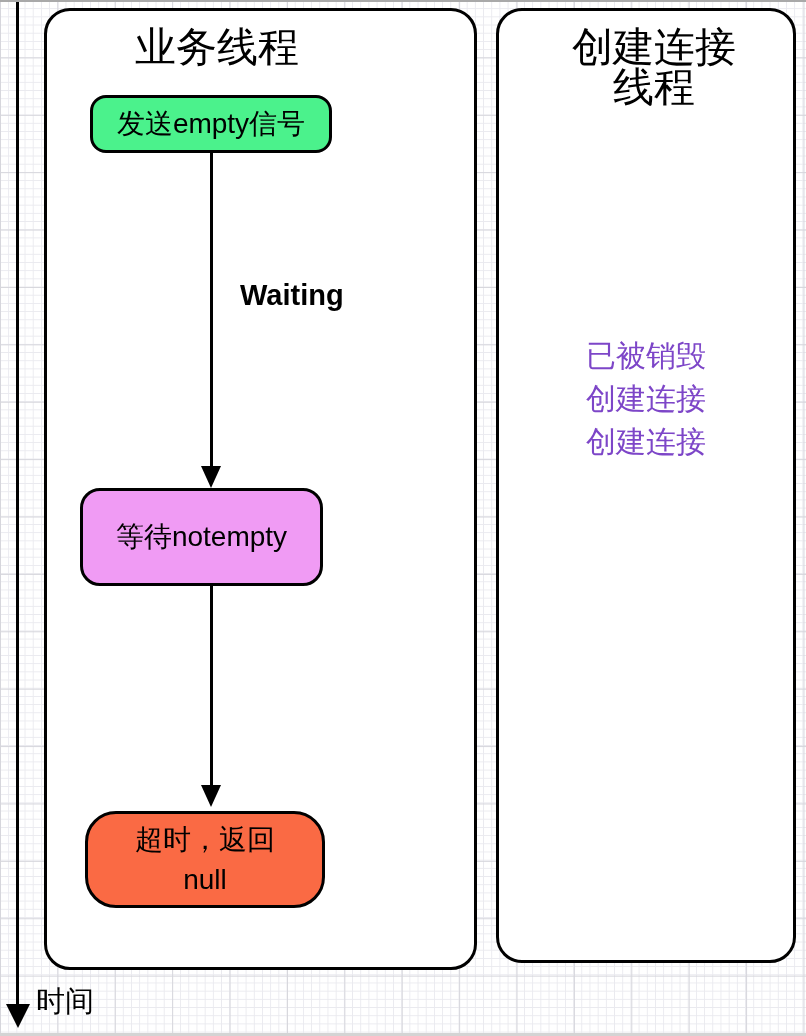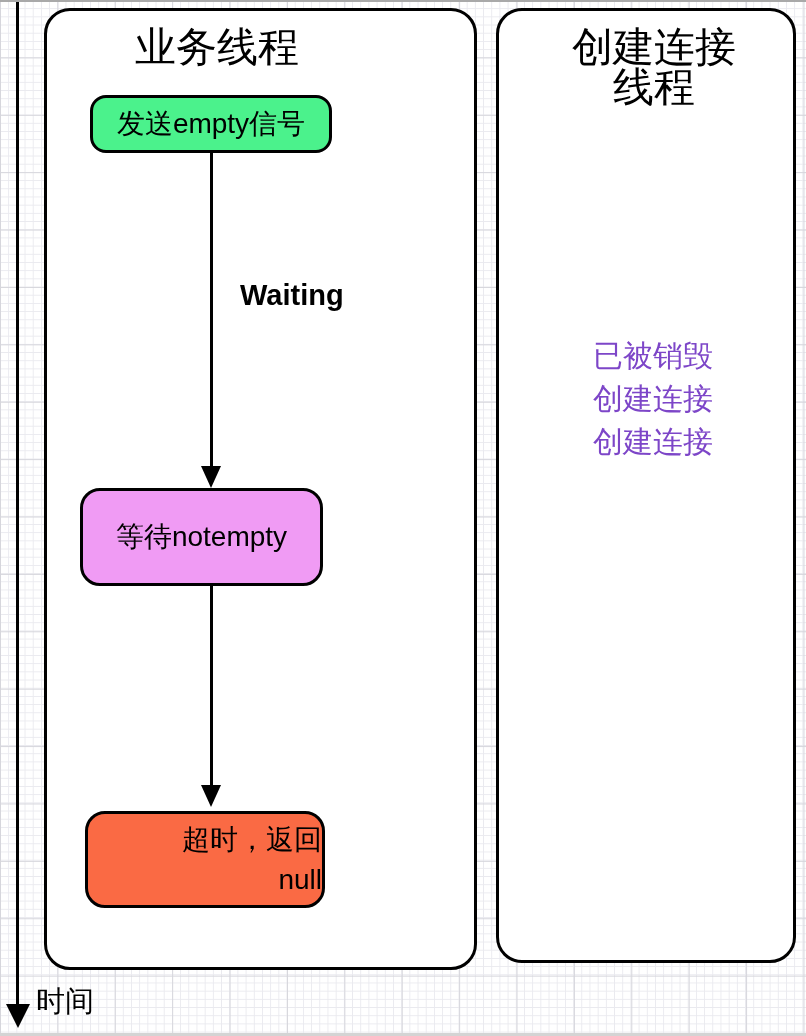--- a/index.html
+++ b/index.html
@@ -28,42 +28,42 @@
   .title-left  { left:90px;  top:27px; width:254px; }
   .title-right { left:497px; top:27px; width:314px; }
 
   .node {
     position:absolute; box-sizing:border-box;
     border:3px solid #000; text-align:center; font-size:28px;
     display:flex; flex-direction:column; justify-content:center;
   }
   .node-green  { left:90px; top:95px;  width:242px; height:58px; border-radius:16px; }
   .node-purple { left:80px; top:488px; width:243px; height:98px; border-radius:20px; line-height:40px; }
-  .node-orange { left:85px; top:811px; width:240px; height:97px; border-radius:20px; line-height:40px;text-align:right; }
+  .node-orange { left:85px; top:811px; width:240px; height:97px; border-radius:31px; line-height:40px; }
 
   .vline { position:absolute; width:3px; background:#000; }
   .edge1 { left:210px; top:153px; height:314px; }
   .edge2 { left:210px; top:586px; height:199px; }
   .axis-line { left:16px; top:2px; height:1002px; }
 
   .arrowhead-down {
     position:absolute; width:0; height:0;
     border-left:10px solid transparent; border-right:10px solid transparent;
     border-top:22px solid #000;
   }
   .ah-edge1 { left:201px; top:466px; }
   .ah-edge2 { left:201px; top:785px; }
   .ah-axis  { left:6px;  top:1004px; border-left-width:12px; border-right-width:12px; border-top-width:24px; }
 
   .edge-label { position:absolute; left:240px; top:279px; font-size:29px;font-weight:bold; }
   .axis-label { position:absolute; left:36px; top:982px; font-size:29px; }
 
   .annotation {
     position:absolute; left:497px; top:334px; width:298px;
-    text-align:center; font-size:30px; line-height:43px; font-weight:500;padding-left:7px;
+    text-align:center; font-size:30px; line-height:43px; font-weight:500;
   }
 </style>
 </head>
 <body>
 
 <div class="canvas">
 
   <div class="top-edge"></div>
 
   <div class="vline axis-line"></div>

